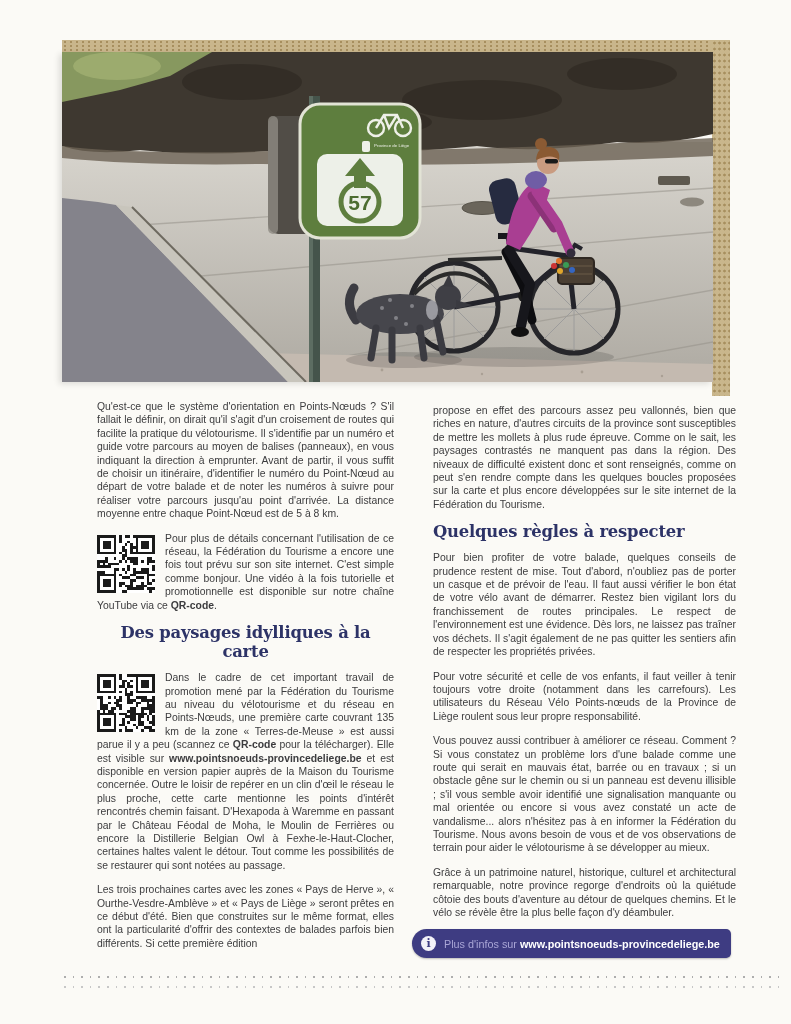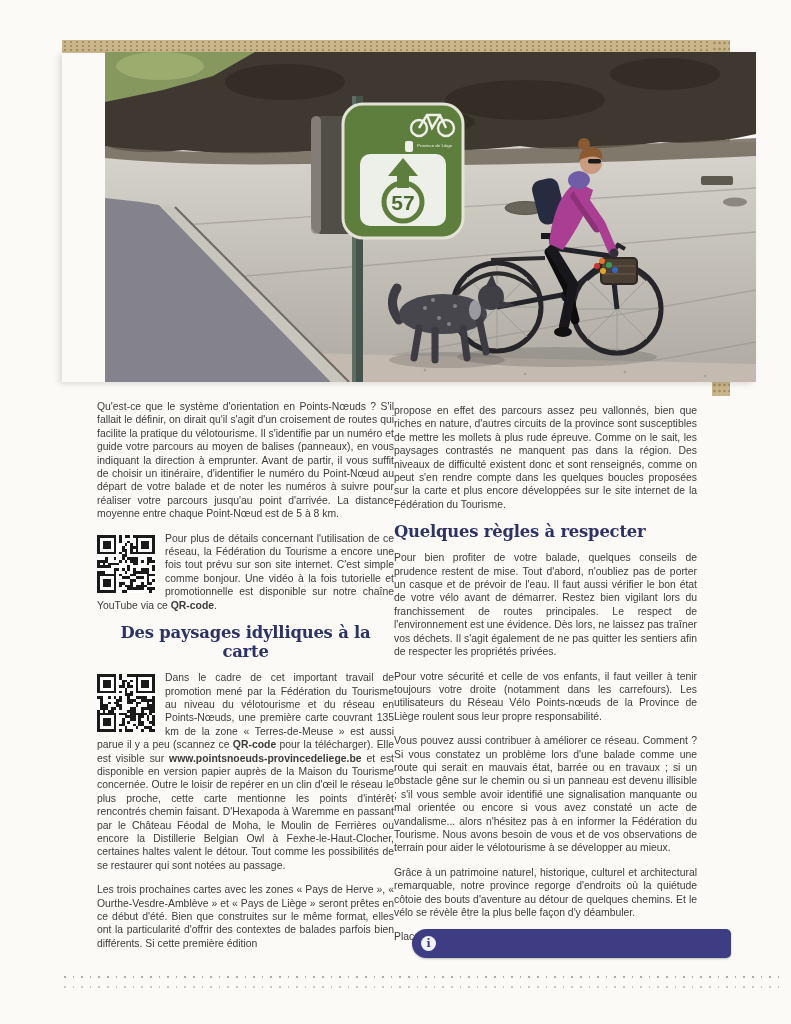--- a/index.html
+++ b/index.html
@@ -22,28 +22,27 @@
   }
   .scan-edge-right{
     position:absolute;left:712px;top:40px;width:18px;height:356px;
     background-color:#c9b68c;
     background-image:radial-gradient(#a78f5f 1px, transparent 1.4px);
     background-size:5px 6px;
   }
   .photo{
     position:absolute;left:62px;top:52px;width:651px;height:330px;
     box-shadow:-3px 2px 6px rgba(0,0,0,.12);
-    padding-left:43px;
   }
   .photo svg{display:block;width:100%;height:100%;}
 
   
   .col{position:absolute;top:400px;font-size:10.4px;line-height:13.4px;text-align:justify;}
   .col-left{left:97px;width:297px;}
-  .col-right{left:394px;width:303px;top:404px;}
+  .col-right{left:433px;width:303px;top:404px;}
   .col p{margin:0 0 11px 0;}
   h2{
     font-family:"DejaVu Serif","Liberation Serif",serif;
     font-weight:bold;color:#2d3367;
     font-size:16.4px;line-height:19px;
     margin:0 0 10px 0;letter-spacing:-0.2px;
     text-align:left;
   }
   h2.mid{margin-top:2px;text-align:center;}
   .bold{font-weight:bold;}
@@ -730,18 +729,21 @@
 
     <p><span>Pour bien profiter de votre balade, quelques conseils de prudence restent de mise. Tout d'abord, n'oubliez pas de porter un casque et de prévoir de l'eau. Il faut aussi vérifier le bon état de votre vélo avant de démarrer. Restez bien vigilant lors du franchissement de routes principales. Le respect de l'environnement est une évidence. Dès lors, ne laissez pas traîner vos déchets. Il s'agit également de ne pas quitter les sentiers afin de respecter les propriétés privées.</span></p>
     <p><span>Pour votre sécurité et celle de vos enfants, il faut veiller à tenir toujours votre droite (notamment dans les carrefours). Les utilisateurs du Réseau Vélo Points-nœuds de la Province de Liège roulent sous leur propre responsabilité.</span></p>
     <p><span>Vous pouvez aussi contribuer à améliorer ce réseau. Comment ? Si vous constatez un problème lors d'une balade comme une route qui serait en mauvais état, barrée ou en travaux ; si un obstacle gêne sur le chemin ou si un panneau est devenu illisible ; s'il vous semble avoir identifié une signalisation manquante ou mal orientée ou encore si vous avez constaté un acte de vandalisme... alors n'hésitez pas à en informer la Fédération du Tourisme. Nous avons besoin de vous et de vos observations de terrain pour aider le vélotourisme à se développer au mieux.</span></p>
     <p><span>Grâce à un patrimoine naturel, historique, culturel et architectural remarquable, notre province regorge d'endroits où la quiétude côtoie des bouts d'aventure au détour de quelques chemins. Et le vélo se révèle être la plus belle façon d'y déambuler.</span></p>
     <p><span>Place donc à l'évasion... respirez, vous êtes déjà ailleurs.</span></p>
   </div>
 
   <div class="info-bar">
     <div class="info-icon">i</div>
+    <div class="info-text">
+      <span>Plus d'infos sur </span><span class="link">www.pointsnoeuds-provincedeliege.be</span>
+    </div>
   </div>
 
   <div class="dots row1"></div>
   <div class="dots row2"></div>
 
 </div>
 
 </body></html>

